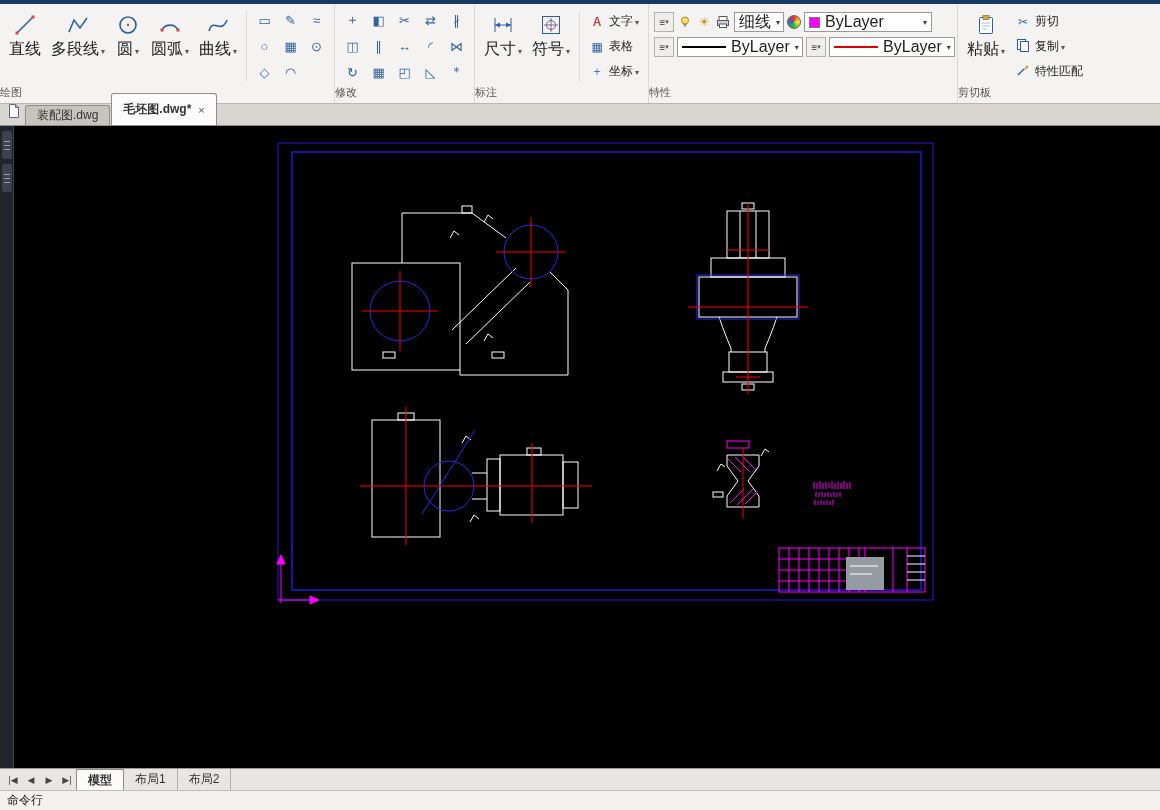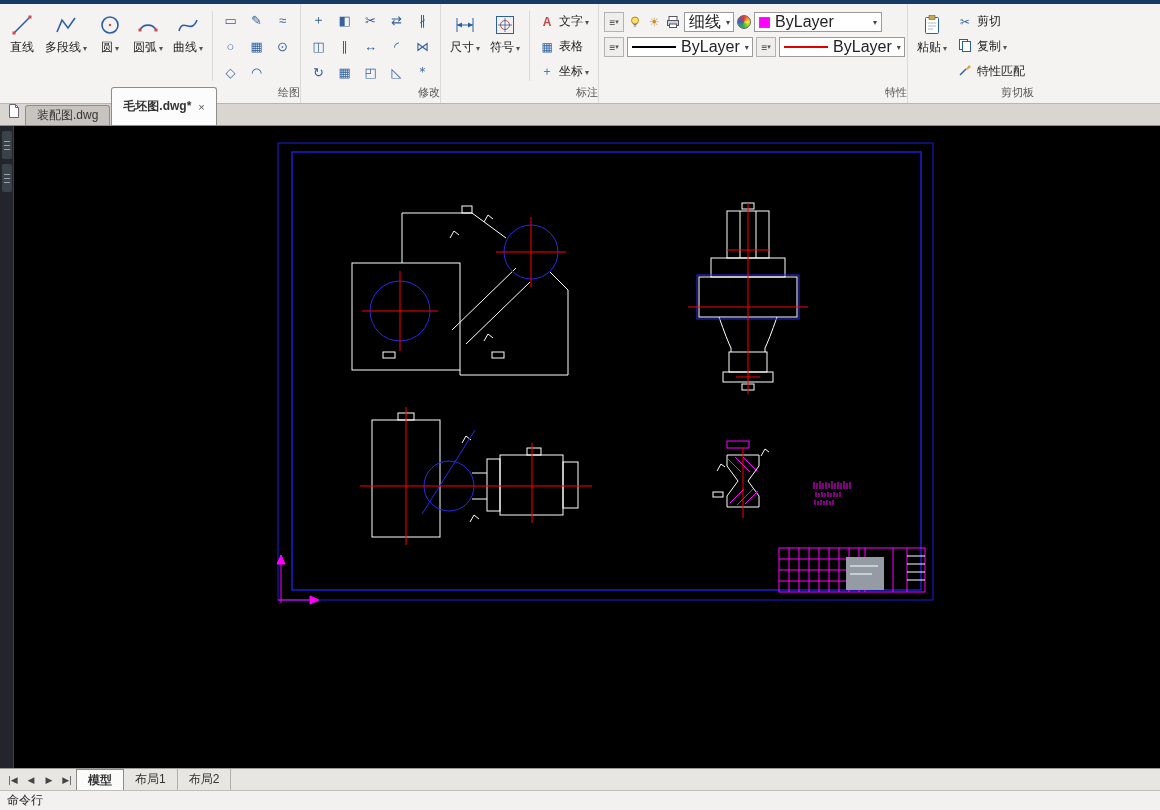--- a/index.html
+++ b/index.html
@@ -5,23 +5,23 @@
   * { box-sizing: border-box; margin: 0; padding: 0; }
   html,body { width:1160px; height:810px; overflow:hidden; }
   body { font-family:"Liberation Sans","DejaVu Sans",sans-serif; background:#000; }
 
   .titlebar { height:4px; background:#173a63; }
 
   
   .ribbon { height:100px; background:#f4f3f1; display:flex; border-bottom:1px solid #b8b6b2; }
   .panel { display:flex; flex-direction:column; border-right:1px solid #dcdad6; }
   .panel-body { height:80px; display:flex; align-items:flex-start; padding:3px 5px 0; gap:2px; }
-  .panel-label { height:19px; font-size:11px; color:#555; text-align:right; line-height:16px; }
+  .panel-label { height:19px; font-size:11px; color:#555; text-align:left; line-height:16px; }
   .big-btn { display:flex; flex-direction:column; align-items:center; gap:1px; padding:4px 3px 0;
-             height:74px; font-size:12px; color:#222; background:none; border:1px solid transparent; }
+             height:74px; font-size:16px; color:#222; background:none; border:1px solid transparent; }
   .bicon { width:26px; height:26px; display:flex; align-items:center; justify-content:center; }
   .dd::after { content:"▾"; font-size:8px; color:#555; margin-left:2px; }
   .vsep { width:1px; height:70px; background:#dcdad6; margin:2px 3px; align-self:center; }
 
   .icon-grid { display:grid; grid-auto-flow:column; grid-template-rows:repeat(3,26px); gap:0 1px; }
   .sm-icon-btn { width:25px; height:26px; display:flex; align-items:center; justify-content:center;
                  font-size:13px; color:#34629e; background:none; border:1px solid transparent; }
 
   .annot-col,.clip-col { display:flex; flex-direction:column; justify-content:flex-start; padding-top:2px; }
   .txt-btn { display:flex; align-items:center; gap:4px; height:25px; font-size:12px; color:#222;
@@ -48,21 +48,21 @@
   .wheel { width:14px; height:14px; border-radius:50%; border:1px solid #666;
            background:conic-gradient(#e33,#ee3,#3b3,#36c,#e33); }
 
   
   .doctab-bar { height:22px; background:#d9d6d1; display:flex; align-items:flex-end; padding-left:3px;
                 border-bottom:1px solid #8f8d89; }
   .doc-icon { margin:0 4px 2px 4px; }
   .doc-tab { display:flex; align-items:center; gap:7px; height:20px; padding:0 11px; font-size:12px;
              color:#333; background:#c7c4bf; border:1px solid #8f8d89; border-bottom:none;
              border-radius:3px 3px 0 0; margin-right:1px;margin-top:48px; }
-  .doc-tab.active { background:#fcfcfc; font-weight:bold; height:38px;text-align:right; }
+  .doc-tab.active { background:#fcfcfc; font-weight:bold; height:32px;text-align:right; }
   .close-x { font-size:11px; color:#555; font-weight:normal; }
 
   
   .workspace { height:642px; display:flex; position:relative; background:#000; }
   .left-strip { width:14px; background:#22262c; border-right:1px solid #3a3e44; display:flex;
                 flex-direction:column; align-items:center; padding-top:5px; gap:5px; }
   .strip-tab { width:10px; height:28px; background:#3c424a; border-radius:2px; display:flex;
                flex-direction:column; align-items:center; justify-content:center; gap:3px; }
   .strip-tab i { display:block; width:6px; height:1px; background:#9aa0a8; }
   .canvas { flex:1; position:relative; }

